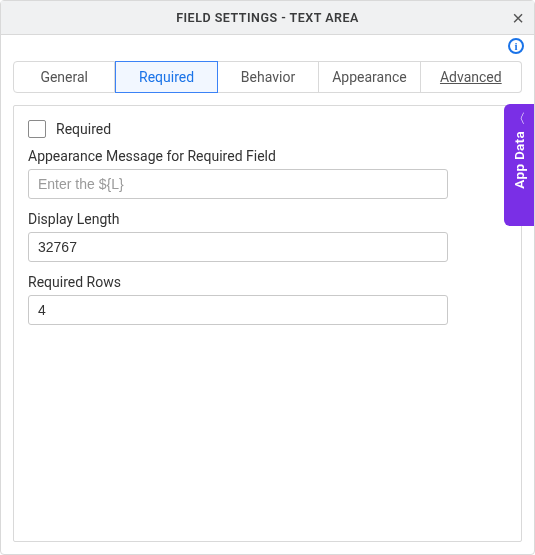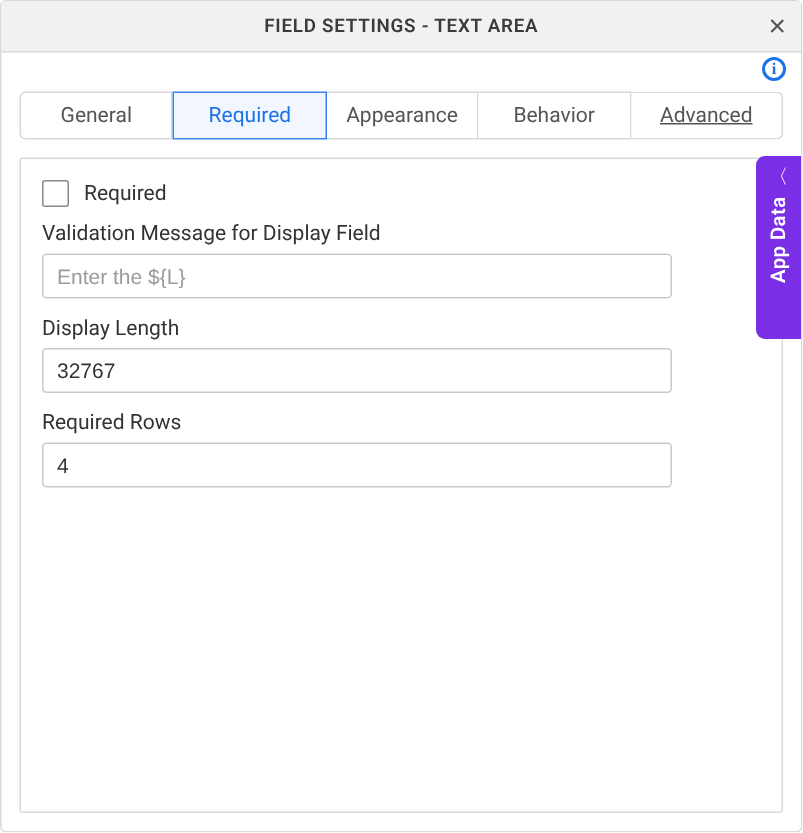--- a/index.html
+++ b/index.html
@@ -186,33 +186,33 @@
     </button>
   </div>
 
   <div class="info-row">
     <span class="info-icon">i</span>
   </div>
 
   <div class="tabs">
     <div class="tab"><span>General</span></div>
     <div class="tab active"><span>Required</span></div>
+    <div class="tab"><span>Behavior</span></div>
     <div class="tab"><span>Appearance</span></div>
-    <div class="tab"><span>Behavior</span></div>
     <div class="tab"><span>Advanced</span></div>
   </div>
 
   <div class="panel">
 
     <div class="checkbox-row">
       <div class="checkbox"></div>
       <span class="checkbox-label">Required</span>
     </div>
 
-    <label class="field-label">Validation Message for Display Field</label>
+    <label class="field-label">Appearance Message for Required Field</label>
     <input type="text" class="text-input" placeholder="Enter the ${L}" style="">
 
     <label class="field-label">Display Length</label>
     <input type="text" class="text-input" value="32767" style="">
 
     <label class="field-label">Required Rows</label>
     <input type="text" class="text-input" value="4" style="">
 
   </div>
 

